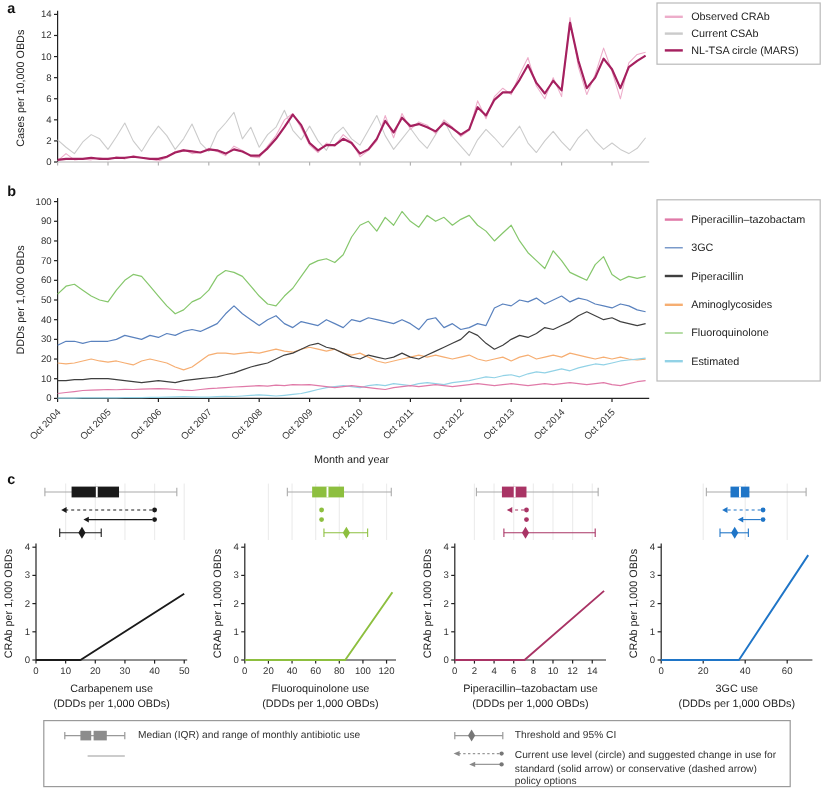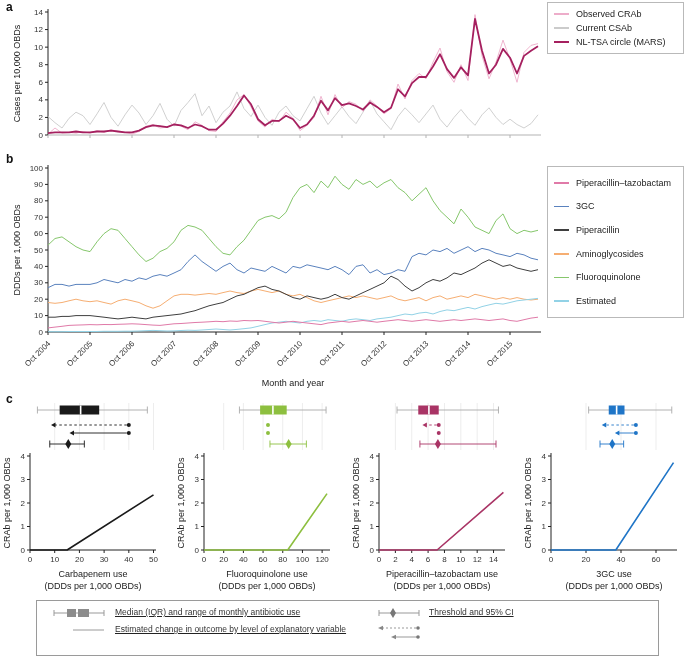--- a/index.html
+++ b/index.html
@@ -10,21 +10,21 @@
   svg text{font-family:"Liberation Sans","DejaVu Sans",sans-serif;}
   .tick{font-size:8px;fill:#333;}
   .axlabel{font-size:9px;fill:#222;}
   .legend-box{position:absolute;border:1px solid #b9b9b9;background:#fff;box-sizing:border-box;
               display:flex;flex-direction:column;justify-content:space-around;padding:4px 6px;}
   .lg-item{display:flex;align-items:center;gap:7px;}
   .lg-swatch{display:inline-block;width:15px;height:1.5px;flex:0 0 15px;}
   .lg-swatch.thick{height:2.5px;}
   .lg-text{font-size:9px;color:#222;white-space:nowrap;}
   .bottom-legend{position:absolute;left:36px;top:600px;width:623px;height:56px;
-                 border:1px solid #9a9a9a;box-sizing:border-box;display:flex;padding:6px 4px;text-decoration:underline;}
+                 border:1px solid #9a9a9a;box-sizing:border-box;display:flex;padding:6px 4px;}
   .bl-col{display:flex;flex-direction:column;gap:5px;}
   .bl-col.c1{width:330px;}
   .bl-col.c2{width:280px;}
   .bl-row{display:flex;align-items:flex-start;}
   .bl-sym{flex:0 0 74px;display:flex;justify-content:flex-end;padding-right:10px;box-sizing:border-box;}
   .bl-sym.narrow{flex:0 0 58px;padding-right:8px;}
   .bl-text{font-size:8.5px;line-height:1.25;color:#333;}
 </style>
 </head>
 <body>
@@ -383,21 +383,20 @@
           </svg>
         </span>
         <span class="bl-text">Median (IQR) and range of monthly antibiotic use</span>
       </div>
       <div class="bl-row">
         <span class="bl-sym">
           <svg width="52" height="12" style="position:static;">
               <line x1="20" y1="6" x2="51" y2="6" stroke="#9a9a9a"></line>
             </svg>
         </span>
-        <span class="bl-text">Estimated change in outcome by level of explanatory variable</span>
       </div>
     </div>
     <div class="bl-col c2">
       <div class="bl-row">
         <span class="bl-sym narrow">
           <svg width="44" height="12" style="position:static;">
             <line x1="2" y1="3" x2="2" y2="9" stroke="#999"></line>
               <line x1="42" y1="3" x2="42" y2="9" stroke="#999"></line>
             <line x1="2" y1="6" x2="42" y2="6" stroke="#999"></line>
             <polygon points="16,1 19,6 16,11 13,6" fill="#777"></polygon>
@@ -409,17 +408,18 @@
         <span class="bl-sym narrow">
           <svg width="44" height="18" style="position:static;">
             <line x1="5" y1="4" x2="40" y2="4" stroke="#999" stroke-dasharray="2,2"></line>
             <polygon points="1,4 6,1.8 6,6.2" fill="#888"></polygon>
               <circle cx="41" cy="4" r="1.8" fill="#777"></circle>
             <line x1="18" y1="13" x2="40" y2="13" stroke="#999"></line>
             <polygon points="14,13 19,10.8 19,15.2" fill="#888"></polygon>
               <circle cx="41" cy="13" r="1.8" fill="#777"></circle>
           </svg>
         </span>
+        <span class="bl-text">Current use level (circle) and suggested change in use for standard (solid arrow) or conservative (dashed arrow) policy options</span>
       </div>
     </div>
   </div>
 
 </div>
 
 </body></html>

